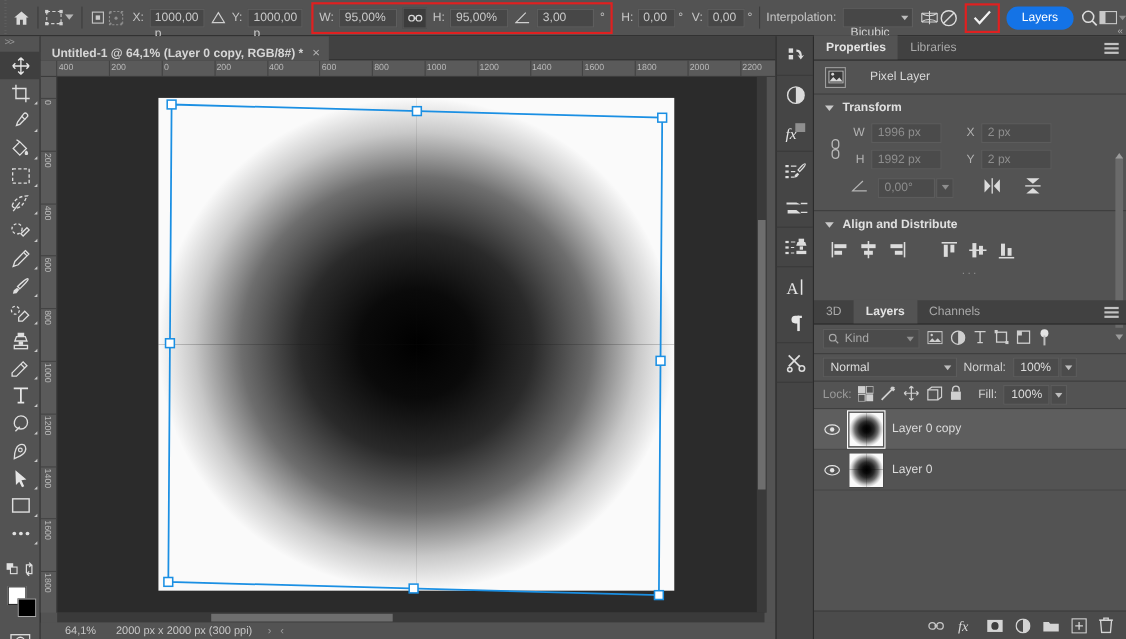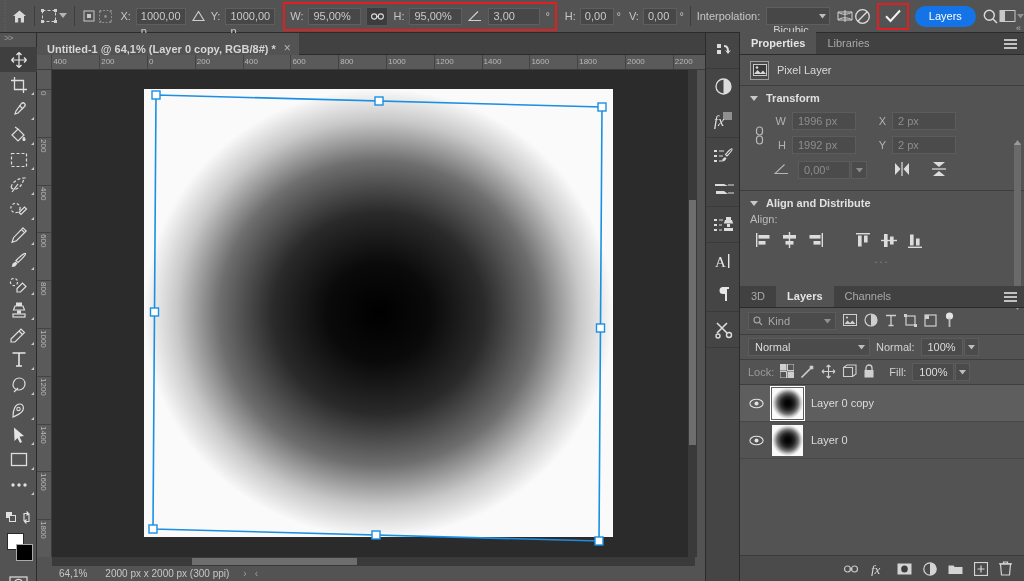--- a/index.html
+++ b/index.html
@@ -134,21 +134,21 @@
   .collapse-arrows { position:absolute; right:4px; top:0px; font-size:9px; color:#b0b0b0; letter-spacing:-1px;}
   .ptabs {
     height:22px; background:#414141; display:flex; align-items:flex-end; position:relative;
     border-bottom:1px solid #2b2b2b;
   }
   .ptab { height:22px; padding:0 11px; display:flex; align-items:center; font-size:11px; color:#a9a9a9; cursor:pointer;}
   .ptab.act { background:#535353; color:#e4e4e4; font-weight:bold;}
   .pmenu { position:absolute; right:7px; top:6px; cursor:pointer;}
   .pmenu span { display:block; width:13px; height:2px; background:#c2c2c2; margin-bottom:2px;}
 
-  .prow { display:flex; align-items:center; height:30px; padding:0 10px; gap:8px;text-align:right; }
+  .prow { display:flex; align-items:center; height:30px; padding:0 10px; gap:22px;text-align:right; }
   .thumbbox { width:19px; height:19px; border:1px solid #9e9e9e; display:flex; align-items:center; justify-content:center; background:#4a4a4a;}
   .sect-title { display:flex; align-items:center; gap:8px; padding:6px 10px 2px 10px; color:#e0e0e0; font-weight:bold; font-size:11px;}
   .chev { width:0;height:0;border-left:4px solid transparent;border-right:4px solid transparent;border-top:5px solid #c9c9c9;}
   .tf-grid { padding: 6px 10px 4px 10px; }
   .tf-line { display:flex; align-items:center; gap:6px; margin-bottom:6px;}
   .tf-lbl { width:12px; text-align:right; color:#b3b3b3; font-size:11px;}
   .tf-in { width:64px; height:18px; background:#4b4b4b; border:1px solid #5c5c5c; color:#8e8e8e; font-size:11px; line-height:16px; padding:0 5px;}
   .ag-icons { display:flex; align-items:center; gap:0px; padding:4px 10px 0 10px;}
   .ag-icons .gap { width:22px; }
   .ai { width:26px;height:22px;display:flex;align-items:center;justify-content:center;cursor:pointer;}
@@ -723,23 +723,20 @@
             </svg>
         </span>
       </div>
     </div>
     <div class="psplit"></div>
 
     <div class="sect-title">
       <span class="chev"></span>
       <span>Align and Distribute</span>
     </div>
-    <div style="padding:2px 10px 0 10px;">
-      <span style="color:#bbb;">Align:</span>
-    </div>
     <div class="ag-icons">
       <div class="ai">
         <svg width="17" height="16" viewBox="0 0 17 16">
             <rect x="1" y="1" width="1.4" height="14" fill="#dcdcdc"></rect>
             <rect x="3.5" y="3" width="11" height="3.6" fill="#dcdcdc"></rect>
             <rect x="3.5" y="9" width="7" height="3.6" fill="#dcdcdc"></rect>
           </svg>
       </div>
       <div class="ai">
         <svg width="17" height="16" viewBox="0 0 17 16">

